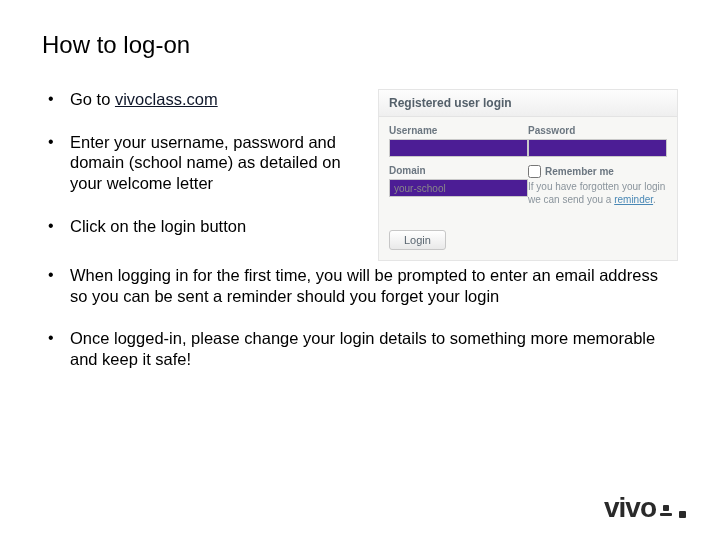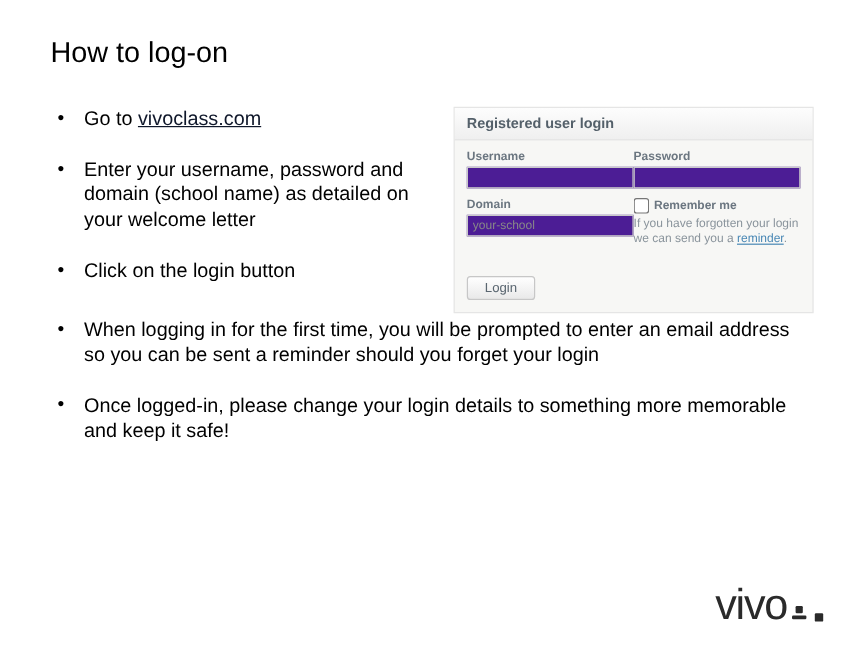--- a/index.html
+++ b/index.html
@@ -90,22 +90,22 @@
   
   ul.lower{margin-top:4px}
   
   .logo{
     position:absolute;
     right:34px;bottom:18px;
     display:flex;align-items:flex-end;
     gap:3px;
   }
   .logo .word{
-    font-size:36px;
-    font-weight:400;
+    font-size:28px;
+    font-weight:700;
     letter-spacing:-1px;
     color:#2a2a2a;
     line-height:1;
   }
   .logo .stack{
     display:flex;flex-direction:column;align-items:center;
     gap:2px;margin:0 1px 6px 1px;
   }
   .logo .dot{width:6px;height:6px;background:#2a2a2a;border-radius:1px}
   .logo .bar{width:12px;height:3px;background:#2a2a2a;border-radius:1px}

